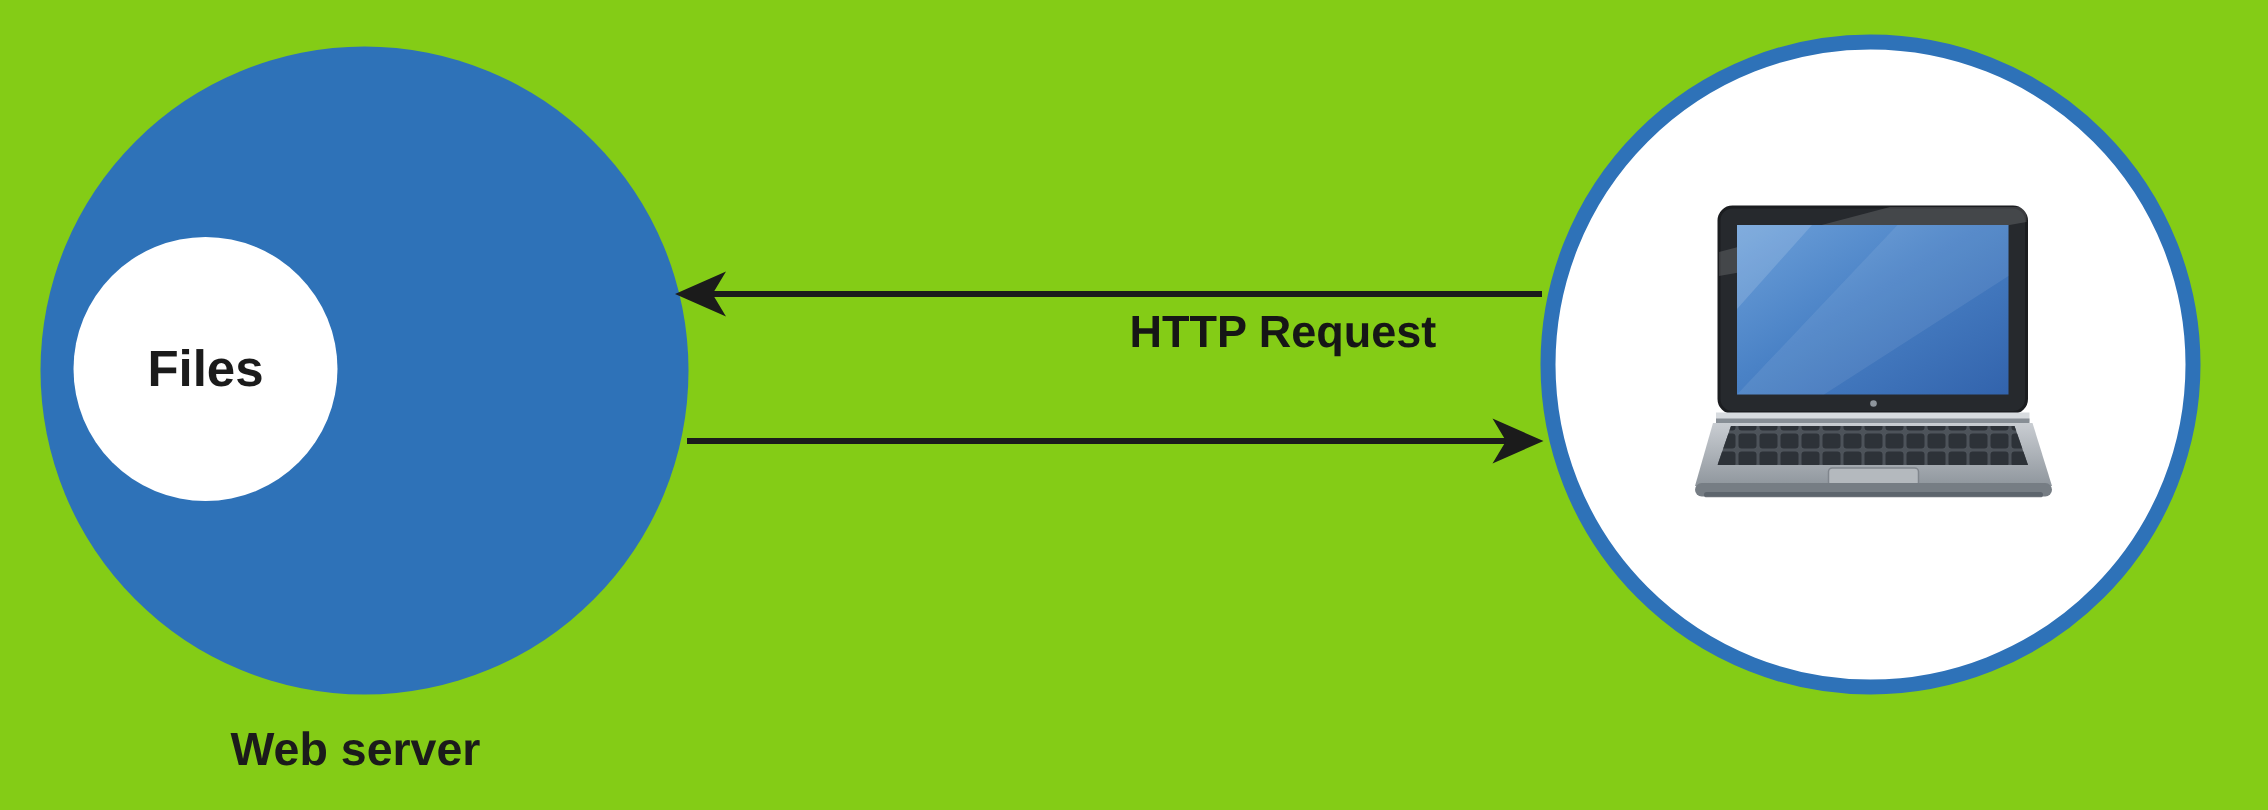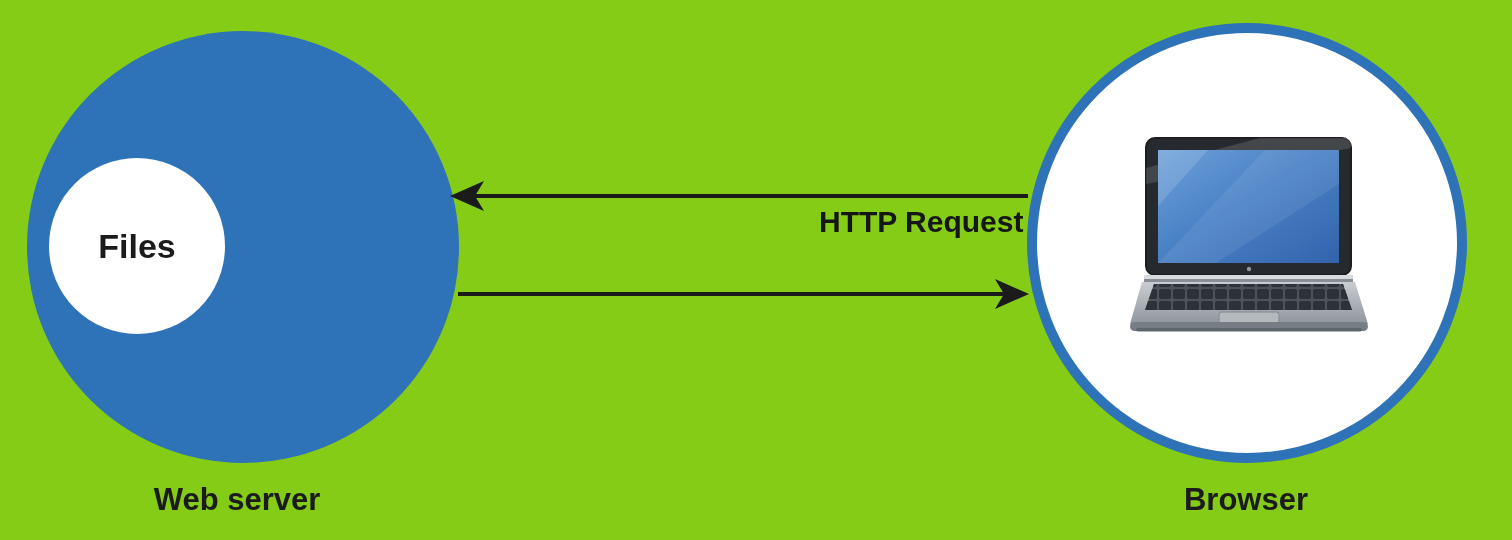--- a/index.html
+++ b/index.html
@@ -64,21 +64,21 @@
   #laptop { left: 1130px; top: 132px; }
 
   
   #arrow-layer { left: 0; top: 0; width: 1512px; height: 540px; pointer-events: none; }
   .arrow-label {
     font-weight: 700;
     font-size: 30px;
     white-space: nowrap;
     color: #161616;
   }
-  #http-request-label  { left: 819px; top: 205px; }
+  #http-request-label  { left: 753px; top: 205px; }
   #http-response-label { left: 470px; top: 249px; }
 </style>
 </head>
 <body>
 
 <div id="canvas" style="--accent:#2E72B8">
 
   <div class="abs big-circle">
     <div class="inner-circle" id="files-circle">
       <div class="circle-label">Files</div>
@@ -122,21 +122,20 @@
     <g>
       <polygon points="12,150 225,150 238,192 0,192" fill="url(#deck)"></polygon>
       <polygon points="24,152 213,152 222,178 15,178" fill="#4d535a"></polygon>
       <polygon points="24,152 213,152 222,178 15,178" fill="url(#keys)"></polygon>
       <rect x="89" y="180" width="60" height="12" rx="2.5" fill="#b4b9be" stroke="#80868d" stroke-width="1"></rect>
       <rect x="0" y="190" width="238" height="9" rx="4.5" fill="#767d84"></rect>
       <rect x="6" y="196" width="226" height="3.5" rx="1.75" fill="#596068" opacity="0.85"></rect>
     </g>
   </svg>
 
-  <div class="abs caption" id="browser-caption">Browser</div>
 
   <svg class="abs" id="arrow-layer" width="1512" height="540" viewBox="0 0 1512 540" aria-hidden="true">
 
     <g>
       <line x1="474" y1="196" x2="1028" y2="196" stroke="#1b1b1b" stroke-width="4"></line>
       <polygon points="450,196 484,181 475,196 484,211" fill="#1b1b1b"></polygon>
     </g>
 
     <g>
       <line x1="458" y1="294" x2="1006" y2="294" stroke="#1b1b1b" stroke-width="4"></line>

